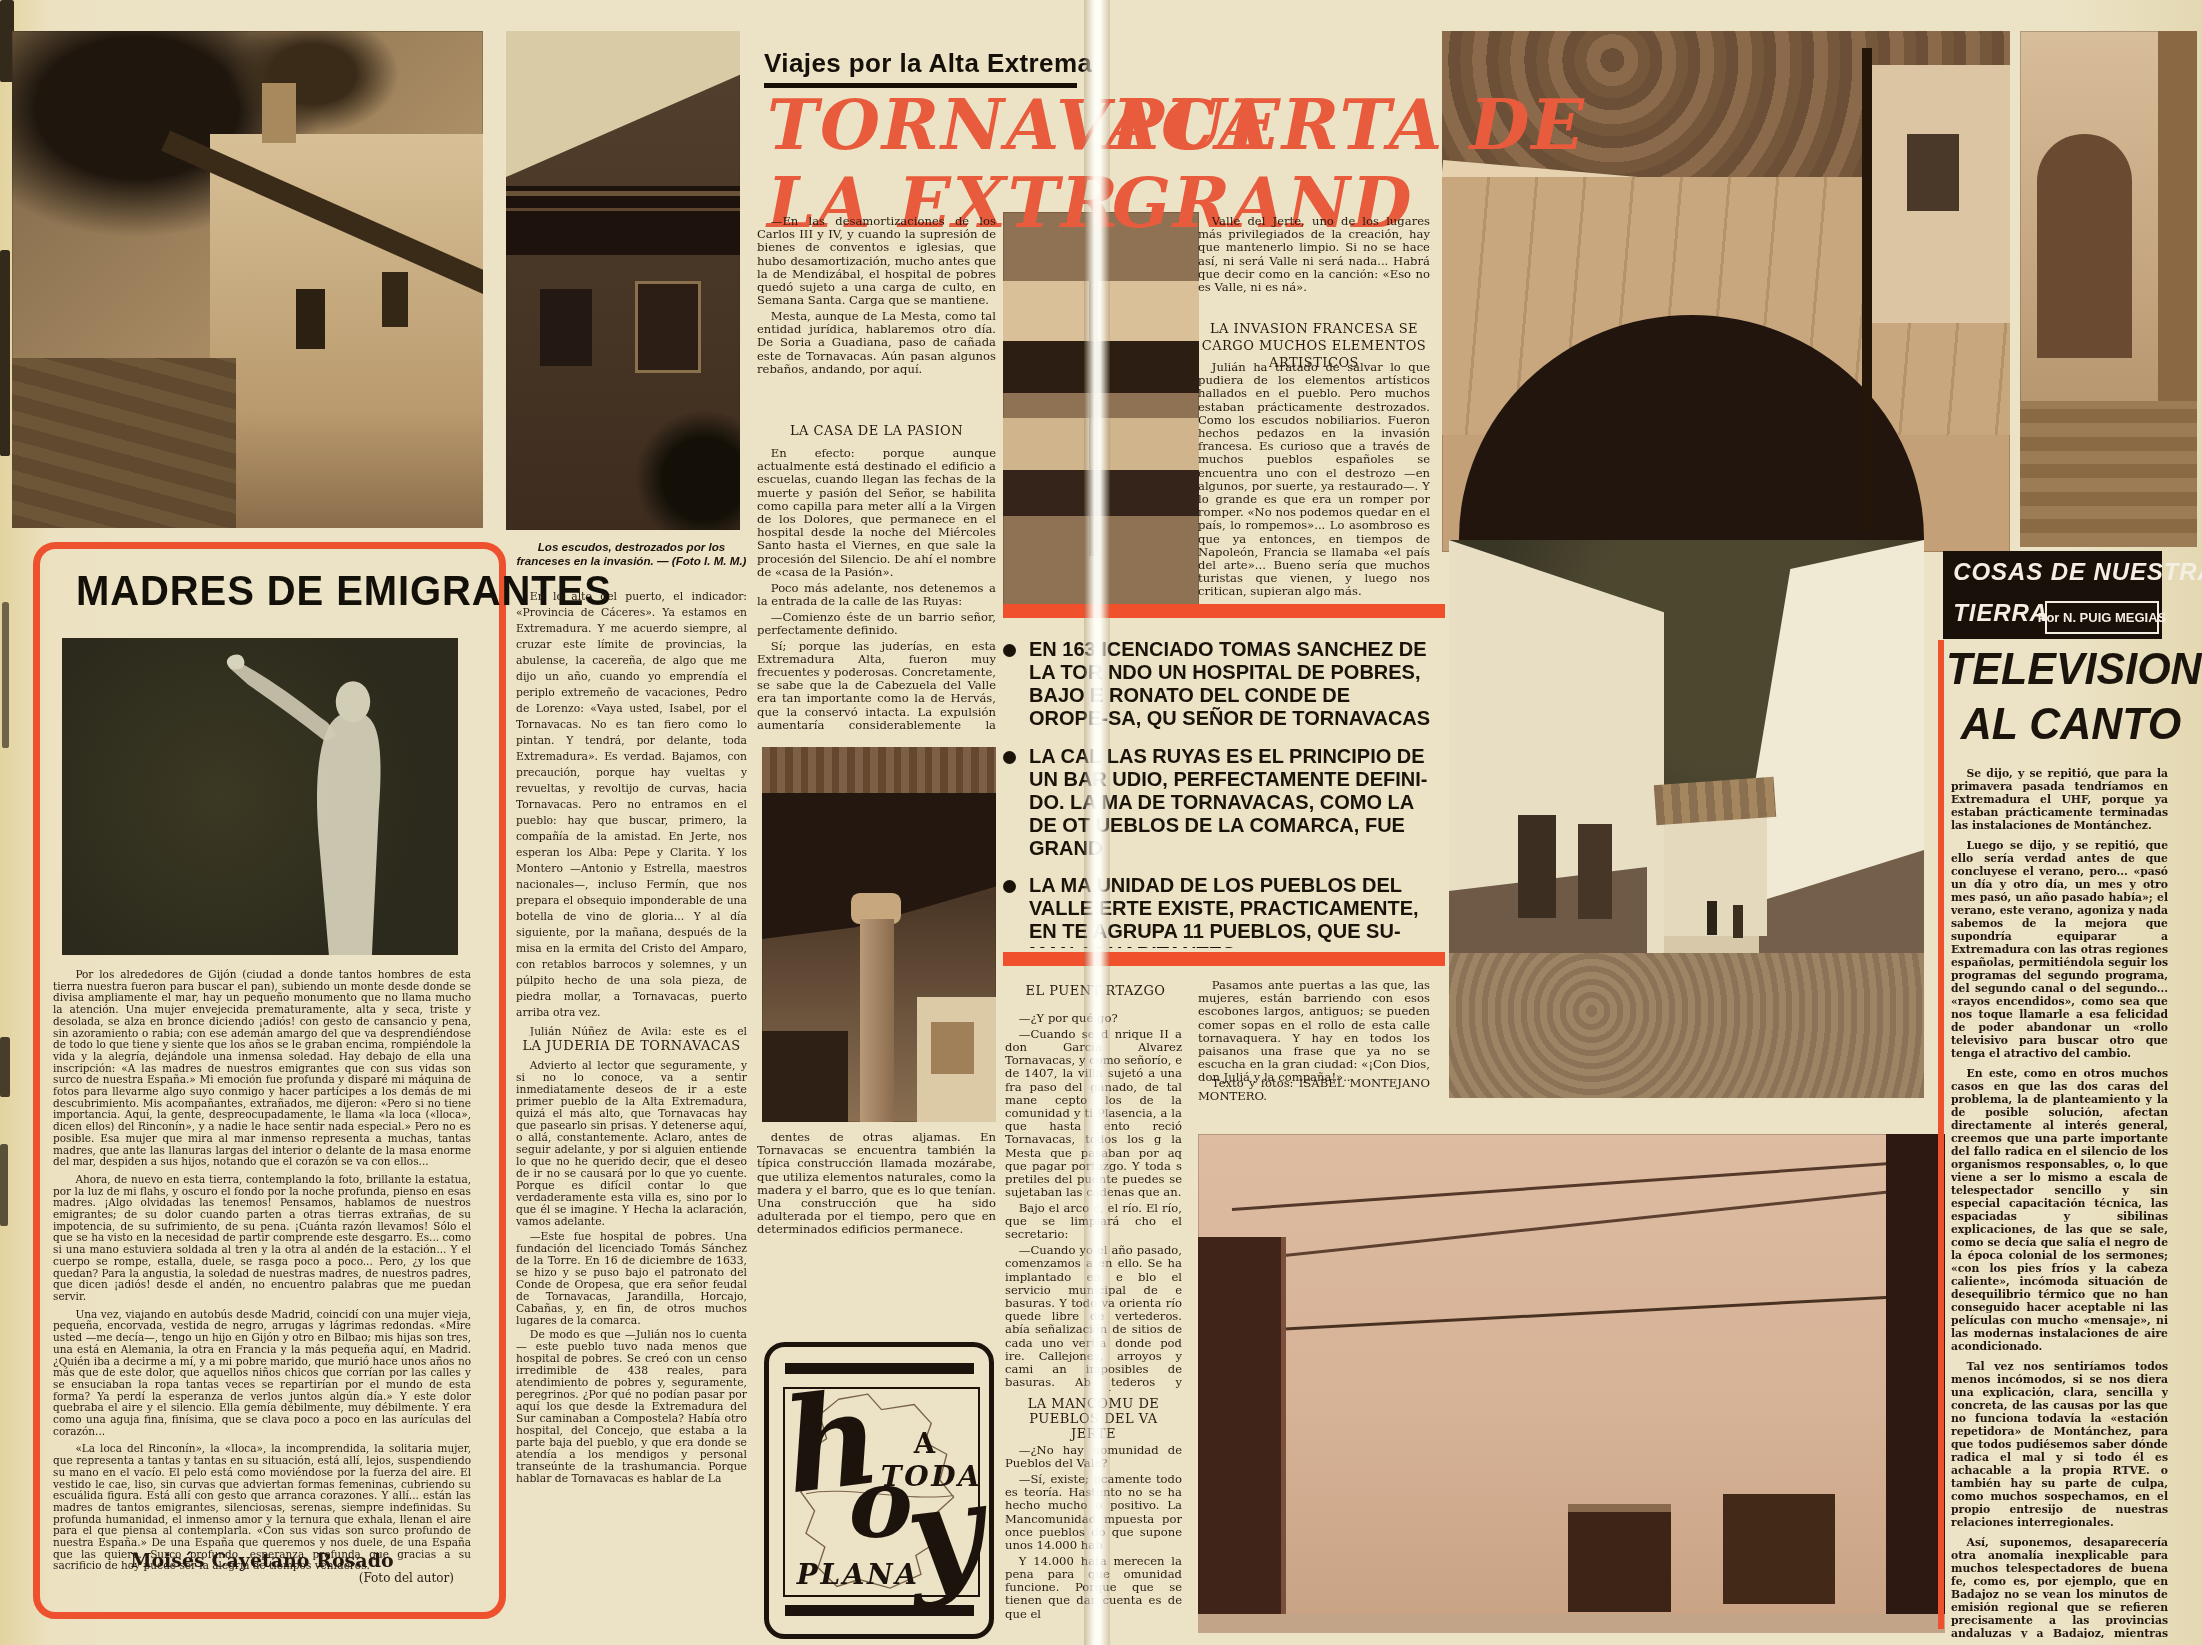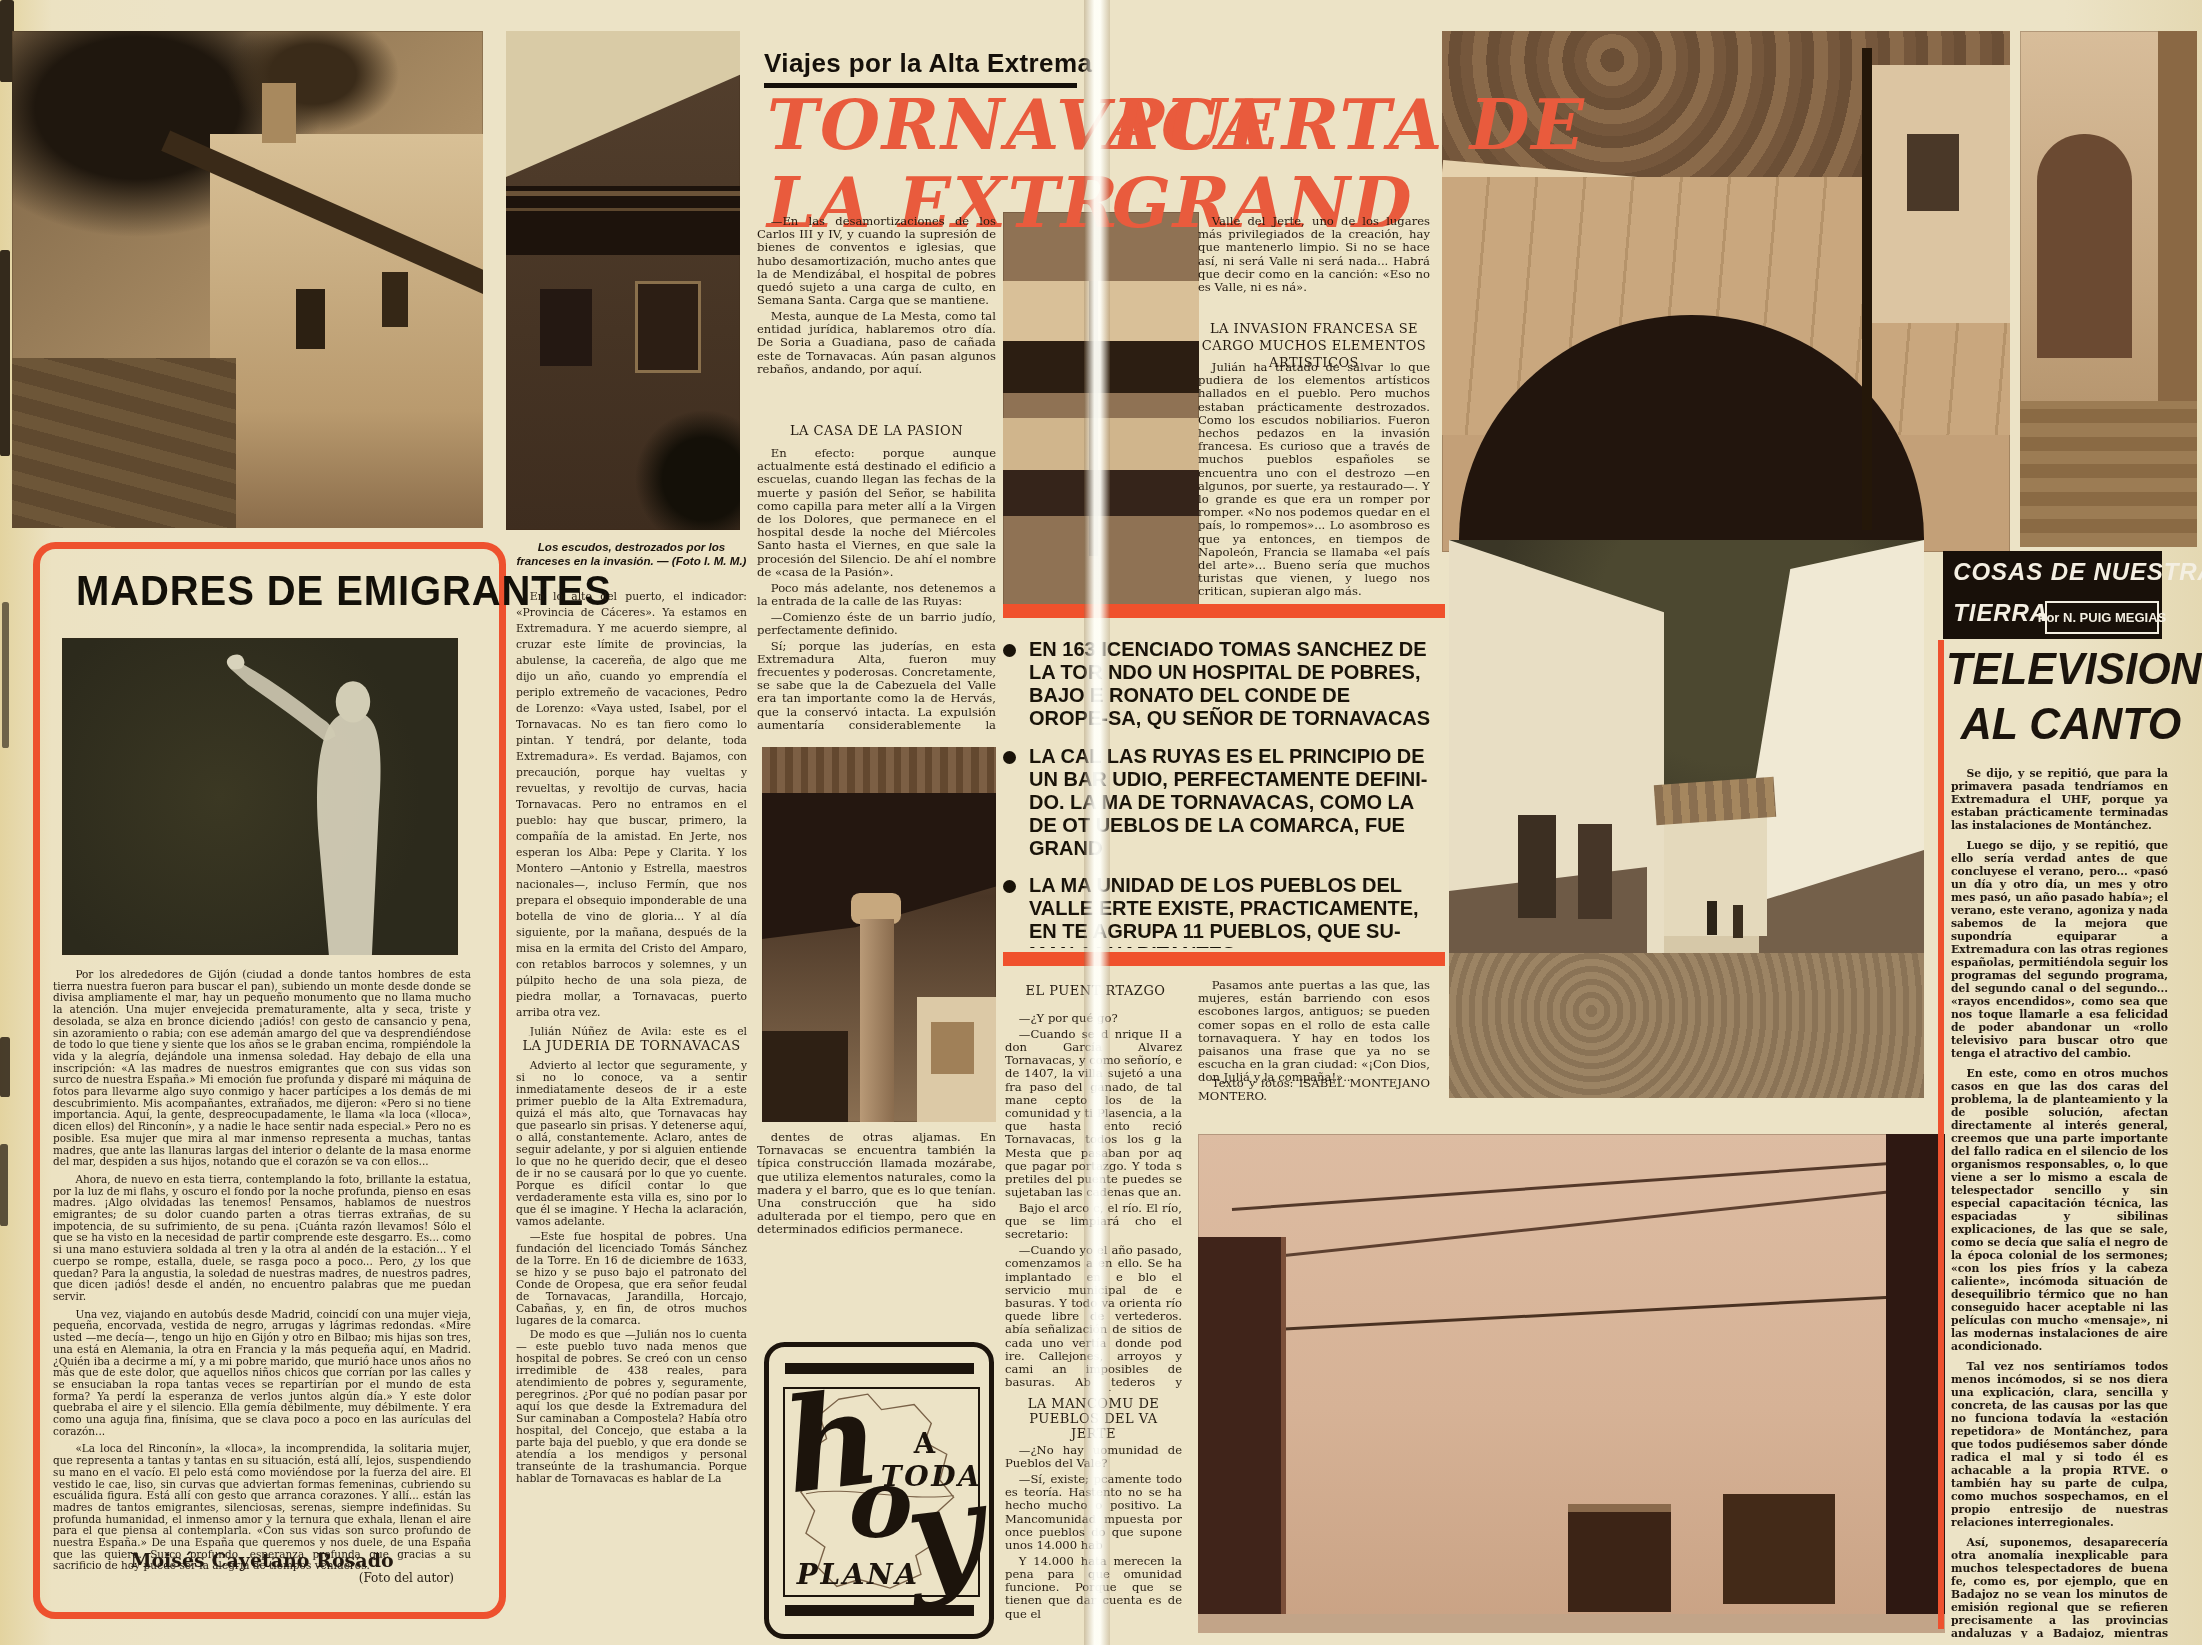--- a/index.html
+++ b/index.html
@@ -188,21 +188,21 @@
   </div>
 
 <div class="abs col" style="left:757px;top:215px;width:239px;height:206px">
     <p>—En las desamortizaciones de los Carlos III y IV, y cuando la supresión de bienes de conventos e iglesias, que hubo desamortización, mucho antes que la de Mendizábal, el hospital de pobres quedó sujeto a una carga de culto, en Semana Santa. Carga que se mantiene.</p>
     <p>Mesta, aunque de La Mesta, como tal entidad jurídica, hablaremos otro día. De Soria a Guadiana, paso de cañada este de Tornavacas. Aún pasan algunos rebaños, andando, por aquí.</p>
   </div>
 <div class="abs subhead" style="left:757px;top:423px;width:239px;margin:0">LA CASA DE LA PASION</div>
 <div class="abs col" style="left:757px;top:447px;width:239px;height:284px">
     <p>En efecto: porque aunque actualmente está destinado el edificio a escuelas, cuando llegan las fechas de la muerte y pasión del Señor, se habilita como capilla para meter allí a la Virgen de los Dolores, que permanece en el hospital desde la noche del Miércoles Santo hasta el Viernes, en que sale la procesión del Silencio. De ahí el nombre de «casa de la Pasión».</p>
     <p>Poco más adelante, nos detenemos a la entrada de la calle de las Ruyas:</p>
-    <p>—Comienzo éste de un barrio judío, perfectamente definido.</p>
+    <p>—Comienzo éste de un barrio señor, perfectamente definido.</p>
     <p>Sí; porque las juderías, en esta Extremadura Alta, fueron muy frecuentes y poderosas. Concretamente, se sabe que la de Cabezuela del Valle era tan importante como la de Hervás, que la conservó intacta. La expulsión aumentaría considerablemente la habitabilidad de esos pueblos extremeños con hebreos proce-</p>
   </div>
 <div class="abs col" style="left:757px;top:1131px;width:239px;height:198px">
     <p>dentes de otras aljamas. En Tornavacas se encuentra también la típica construcción llamada mozárabe, que utiliza elementos naturales, como la madera y el barro, que es lo que tenían. Una construcción que ha sido adulterada por el tiempo, pero que en determinados edificios permanece.</p>
   </div>
 
 <div class="abs hoybox" style="left:764px;top:1342px;width:220px;height:287px">
   <div class="abs hoy-bar" style="left:15.5px;top:15.5px;width:189px;height:11.2px"></div>
   <div class="abs hoy-inner" style="left:13.8px;top:40px;width:193px;height:206px">
     <svg width="193" height="206" viewBox="0 0 224 240" style="position:absolute;left:0;top:0">

